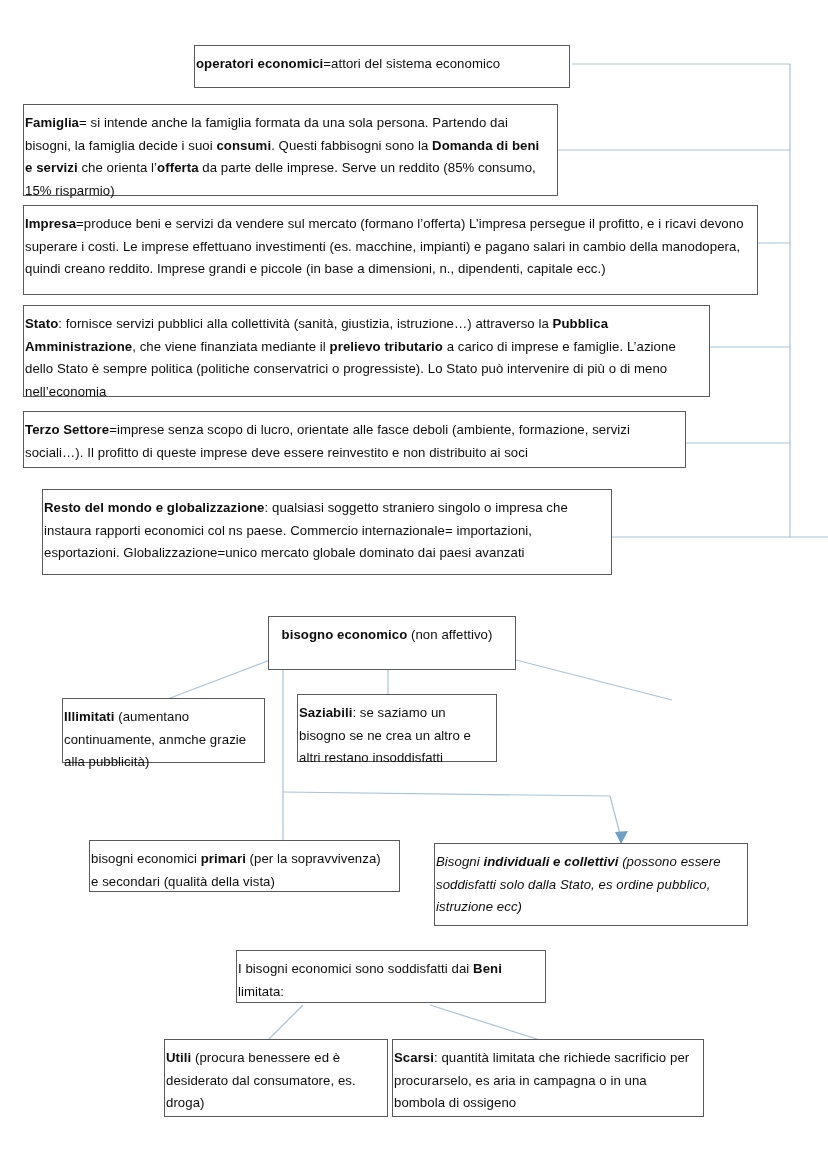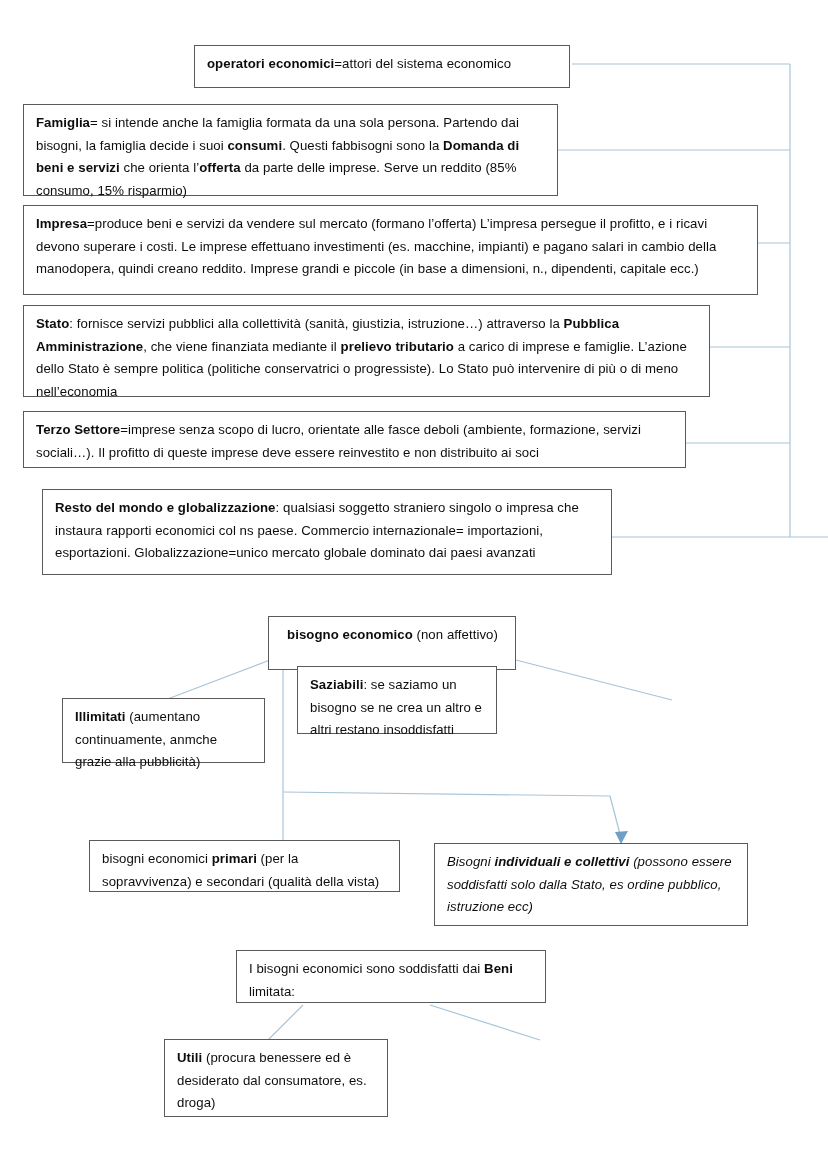--- a/index.html
+++ b/index.html
@@ -27,21 +27,21 @@
     pointer-events: none;
   }
   .box {
     position: absolute;
     box-sizing: border-box;
     border: 1px solid #5a5a5a;
     background: #ffffff;
     font-size: 13.2px;
     line-height: 1.72;
     color: #0d0d0d;
-    padding: 7px 11px 7px 12px;
+    padding: 7px 11px 7px 1px;
     letter-spacing: 0.005em;
     z-index: 2;
   }
   .box b {
     font-weight: bold;
   }
 </style>
 </head>
 <body>
 
@@ -99,35 +99,38 @@
   </div>
 
   <div class="box" style="left:268px; top:616px; width:248px; height:54px;text-align:center;">
     <span><b>bisogno economico</b><span> (non affettivo)</span></span>
   </div>
 
   <div class="box" style="left:62px; top:698px; width:203px; height:65px;">
     <span><b>Illimitati</b><span> (aumentano continuamente, anmche grazie alla pubblicità)</span></span>
   </div>
 
-  <div class="box" style="left:297px; top:666px; width:200px; height:68px;">
+  <div class="box" style="left:297px; top:694px; width:200px; height:68px;">
     <span><b>Saziabili</b><span>: se saziamo un bisogno se ne crea un altro e altri restano insoddisfatti</span></span>
   </div>
 
 
   <div class="box" style="left:89px; top:840px; width:311px; height:52px;">
     <span><span>bisogni economici </span><b>primari</b><span> (per la sopravvivenza) e secondari (qualità della vista)</span></span>
   </div>
 
   <div class="box" style="left:434px; top:843px; width:314px; height:83px;font-style:italic;">
     <span><span>Bisogni </span><b>individuali e collettivi</b><span> (possono essere soddisfatti solo dalla Stato, es ordine pubblico, istruzione ecc)</span></span>
   </div>
 
   <div class="box" style="left:236px; top:950px; width:310px; height:53px;">
     <span><span>I bisogni economici sono soddisfatti dai </span><b>Beni</b><span> limitata:</span></span>
   </div>
 
   <div class="box" style="left:146px; top:1039px; width:224px; height:78px;margin-left:18px;">
     <span><b>Utili</b><span> (procura benessere ed è desiderato dal consumatore, es. droga)</span></span>
   </div>
 
+  <div class="box" style="left:392px; top:1039px; width:312px; height:78px;">
+    <span><b>Scarsi</b><span>: quantità limitata che richiede sacrificio per procurarselo, es aria in campagna o in una bombola di ossigeno</span></span>
+  </div>
 
 </div>
 
 </body></html>

